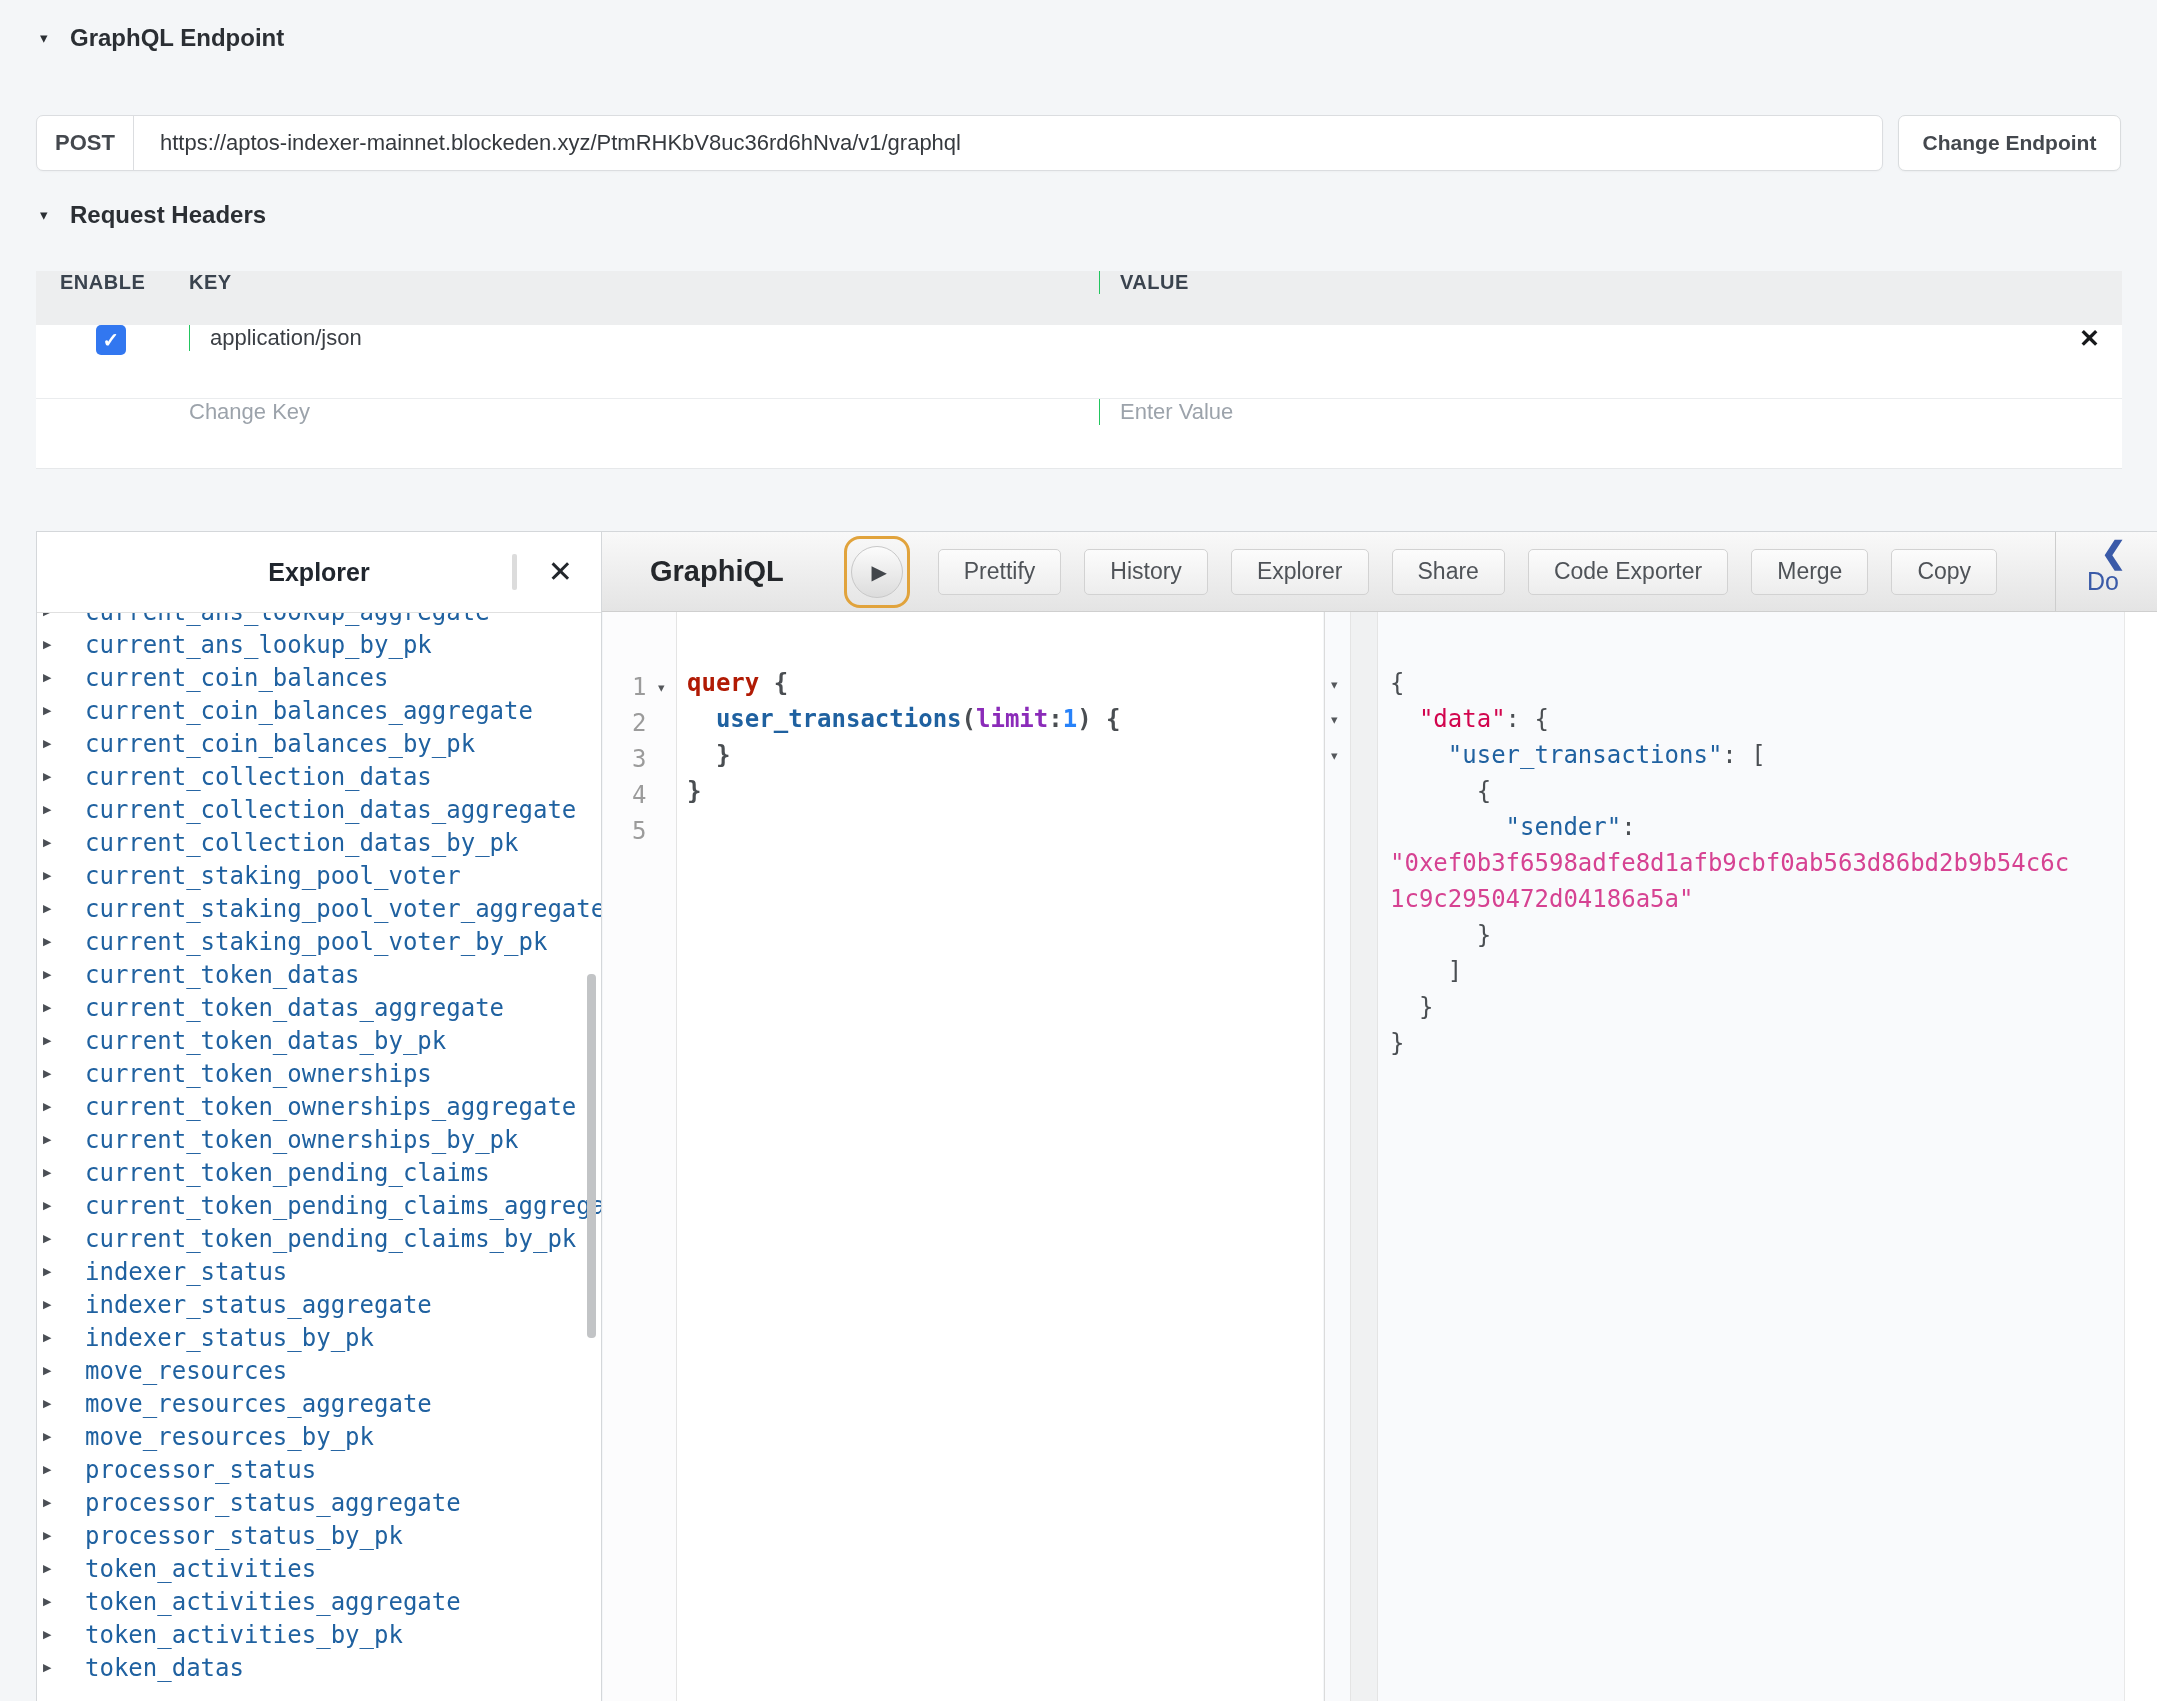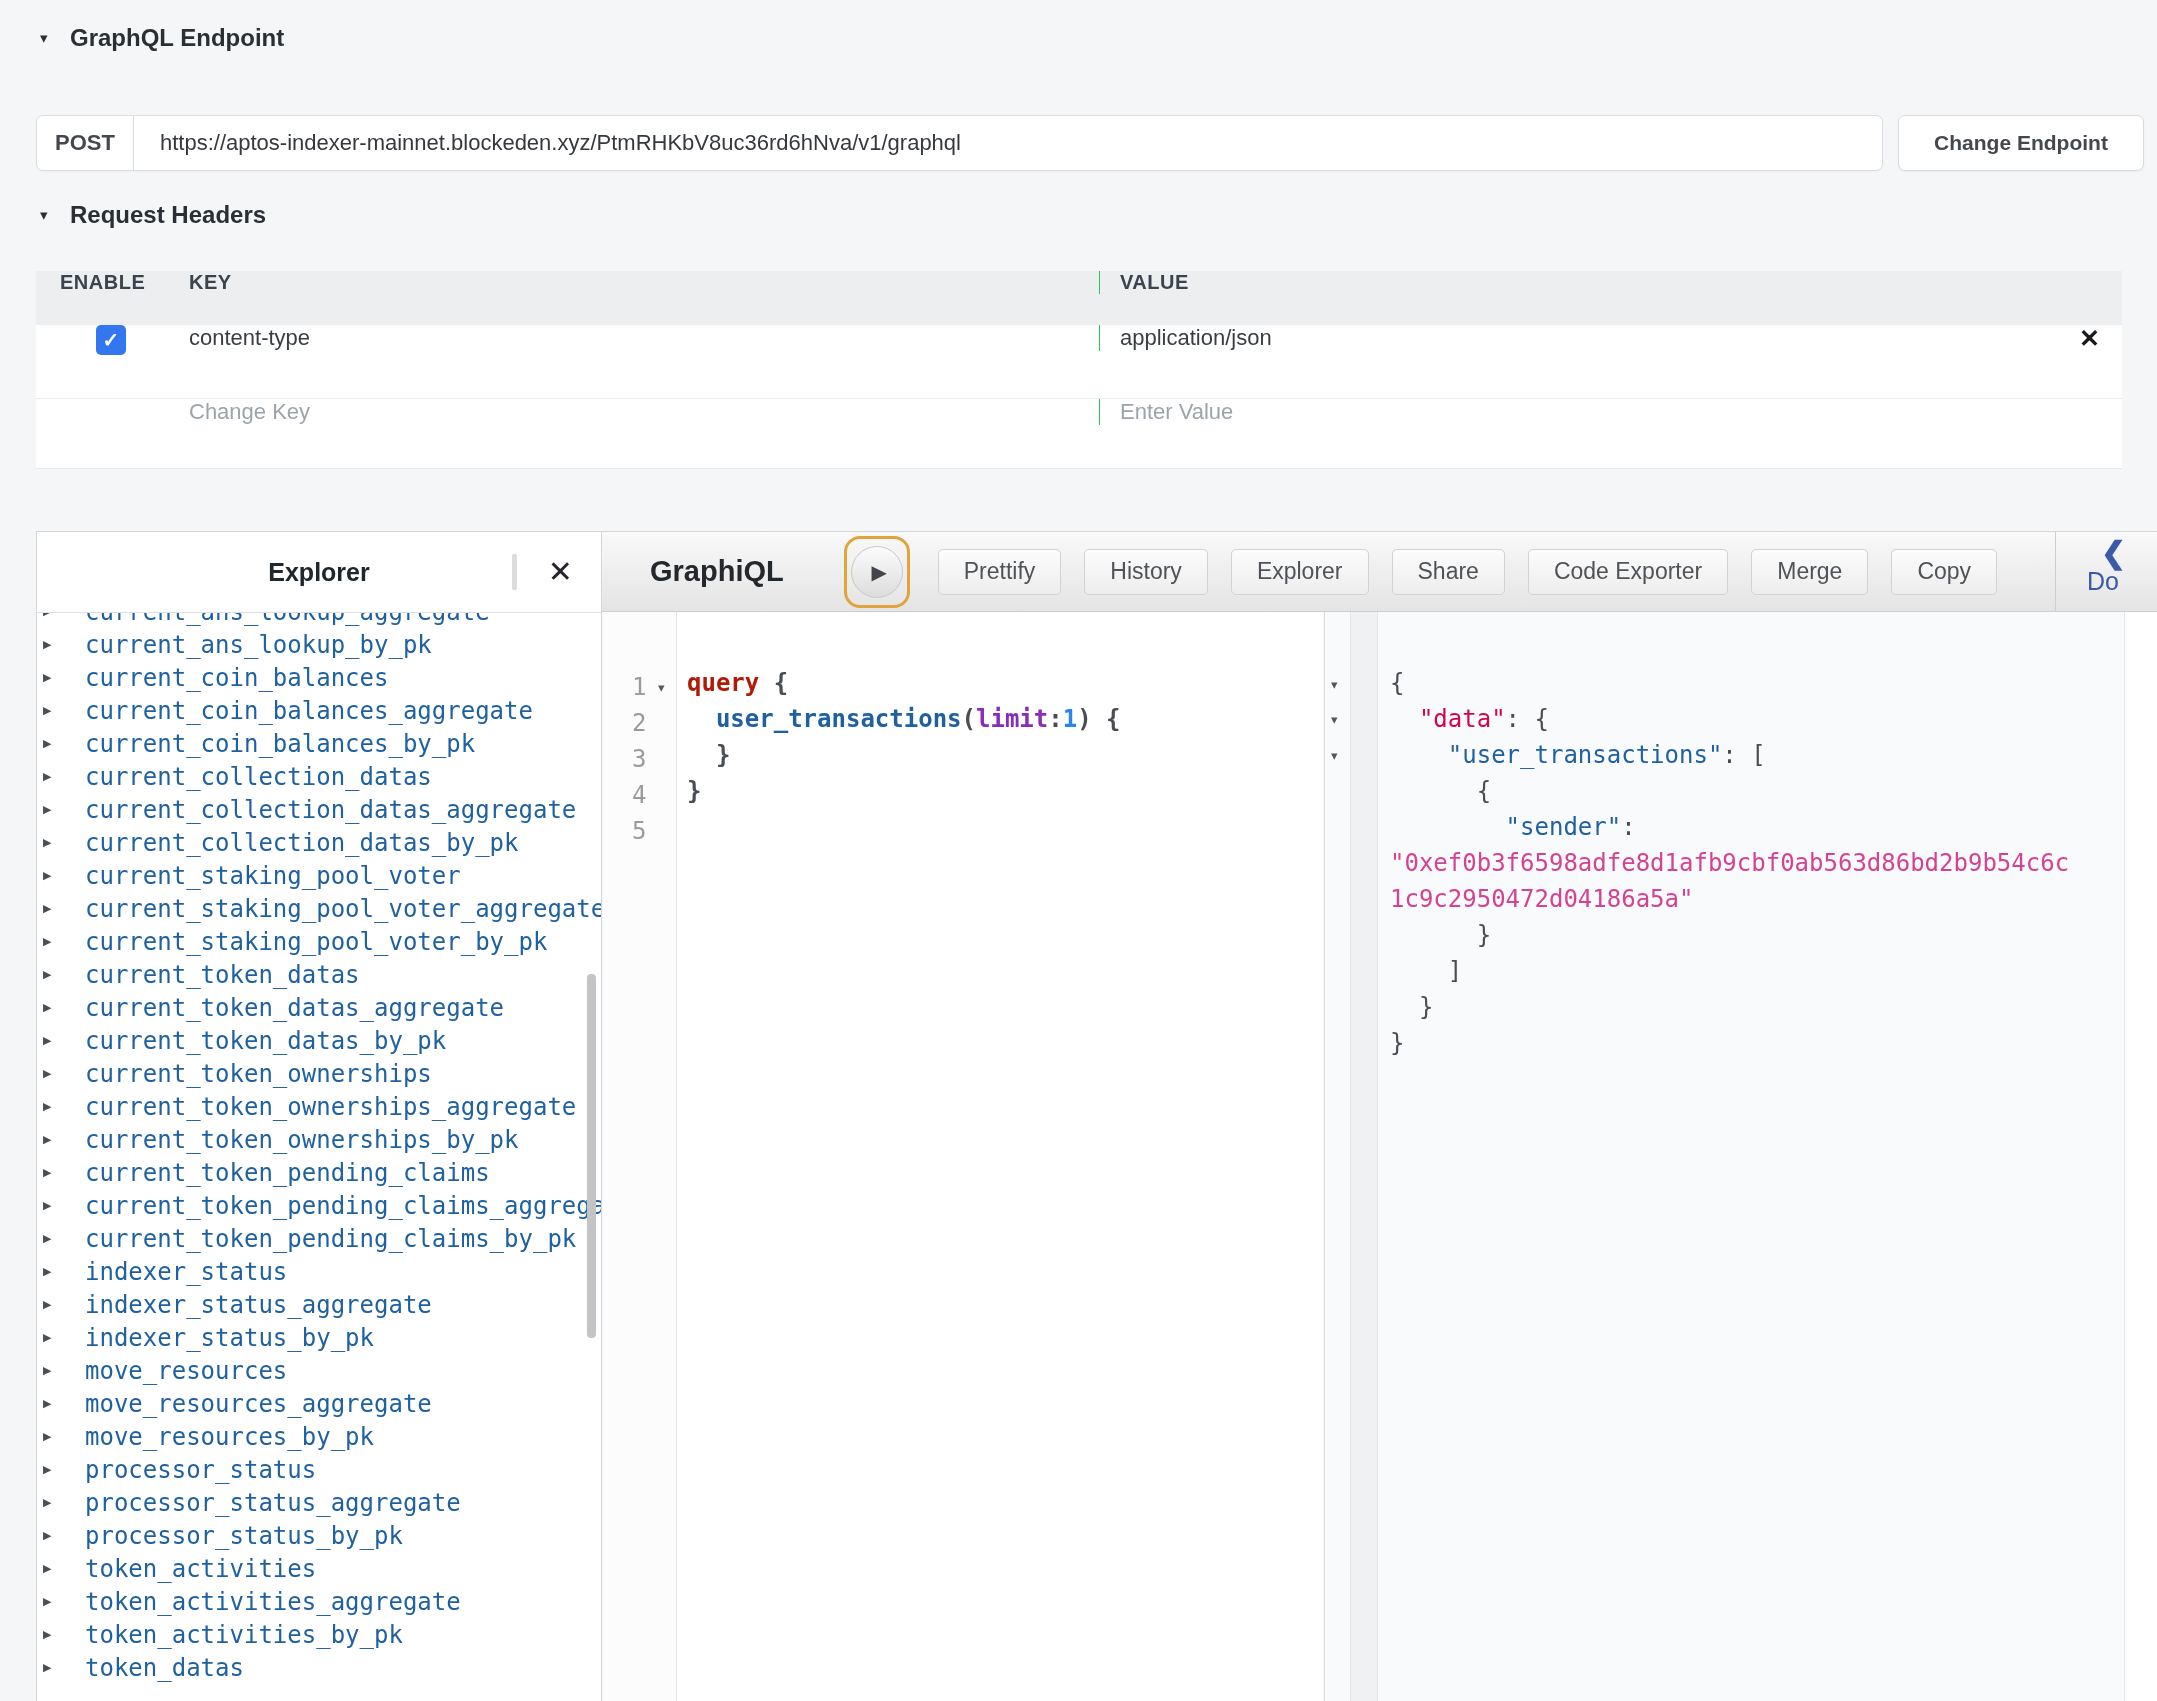--- a/index.html
+++ b/index.html
@@ -14,21 +14,21 @@
   #headers-header { top:201px; }
 
   
   .endpoint-bar { position:absolute; left:36px; top:115px; width:1847px; height:56px;
     background:#fff; border:1px solid #DBDDE0; border-radius:7px; display:flex; align-items:stretch;
     box-shadow:0 1px 2px rgba(0,0,0,0.03); }
   .endpoint-method { width:97px; display:flex; align-items:center; justify-content:center;
     font-size:22px; font-weight:bold; color:#44484E; border-right:1px solid #DBDDE0; }
   .endpoint-url { flex:1; display:flex; align-items:center; padding-left:26px; font-size:22px; color:#35393E;
     white-space:nowrap; overflow:hidden; }
-  .change-endpoint { position:absolute; left:1898px; top:115px; width:246px; height:56px;
+  .change-endpoint { position:absolute; left:1898px; top:115px; width:223px; height:56px;
     background:#fff; border:1px solid #D9DCDE; border-radius:7px; font-size:21px; font-weight:bold;
     color:#44484E; font-family:"Liberation Sans", sans-serif; box-shadow:0 1px 2px rgba(0,0,0,0.04); }
 
   
   .headers-table { position:absolute; left:36px; top:271px; width:2086px; }
   .trow { display:flex; align-items:flex-start; }
   .thead { height:54px; background:#EDEEEF; }
   .thead .cell { font-size:20px; font-weight:bold; letter-spacing:0.5px; color:#3A434E;
     display:flex; align-items:center; }
   .col-enable { width:153px; padding-left:24px; }
@@ -137,21 +137,20 @@
     <div class="cell col-enable">ENABLE</div>
     <div class="cell col-key">KEY</div>
     <div class="cell col-value">VALUE</div>
   </div>
   <div class="trow data-row row1">
     <div class="cell col-enable">
       <div class="checkbox">
         <span>✓</span>
       </div>
     </div>
-    <div class="cell col-key">content-type</div>
     <div class="cell col-value">
       <span>application/json</span>
       <span class="del-x">✕</span>
     </div>
   </div>
   <div class="trow data-row row2">
     <div class="cell col-enable"></div>
     <div class="cell col-key placeholder">Change Key</div>
     <div class="cell col-value placeholder">Enter Value</div>
   </div>

